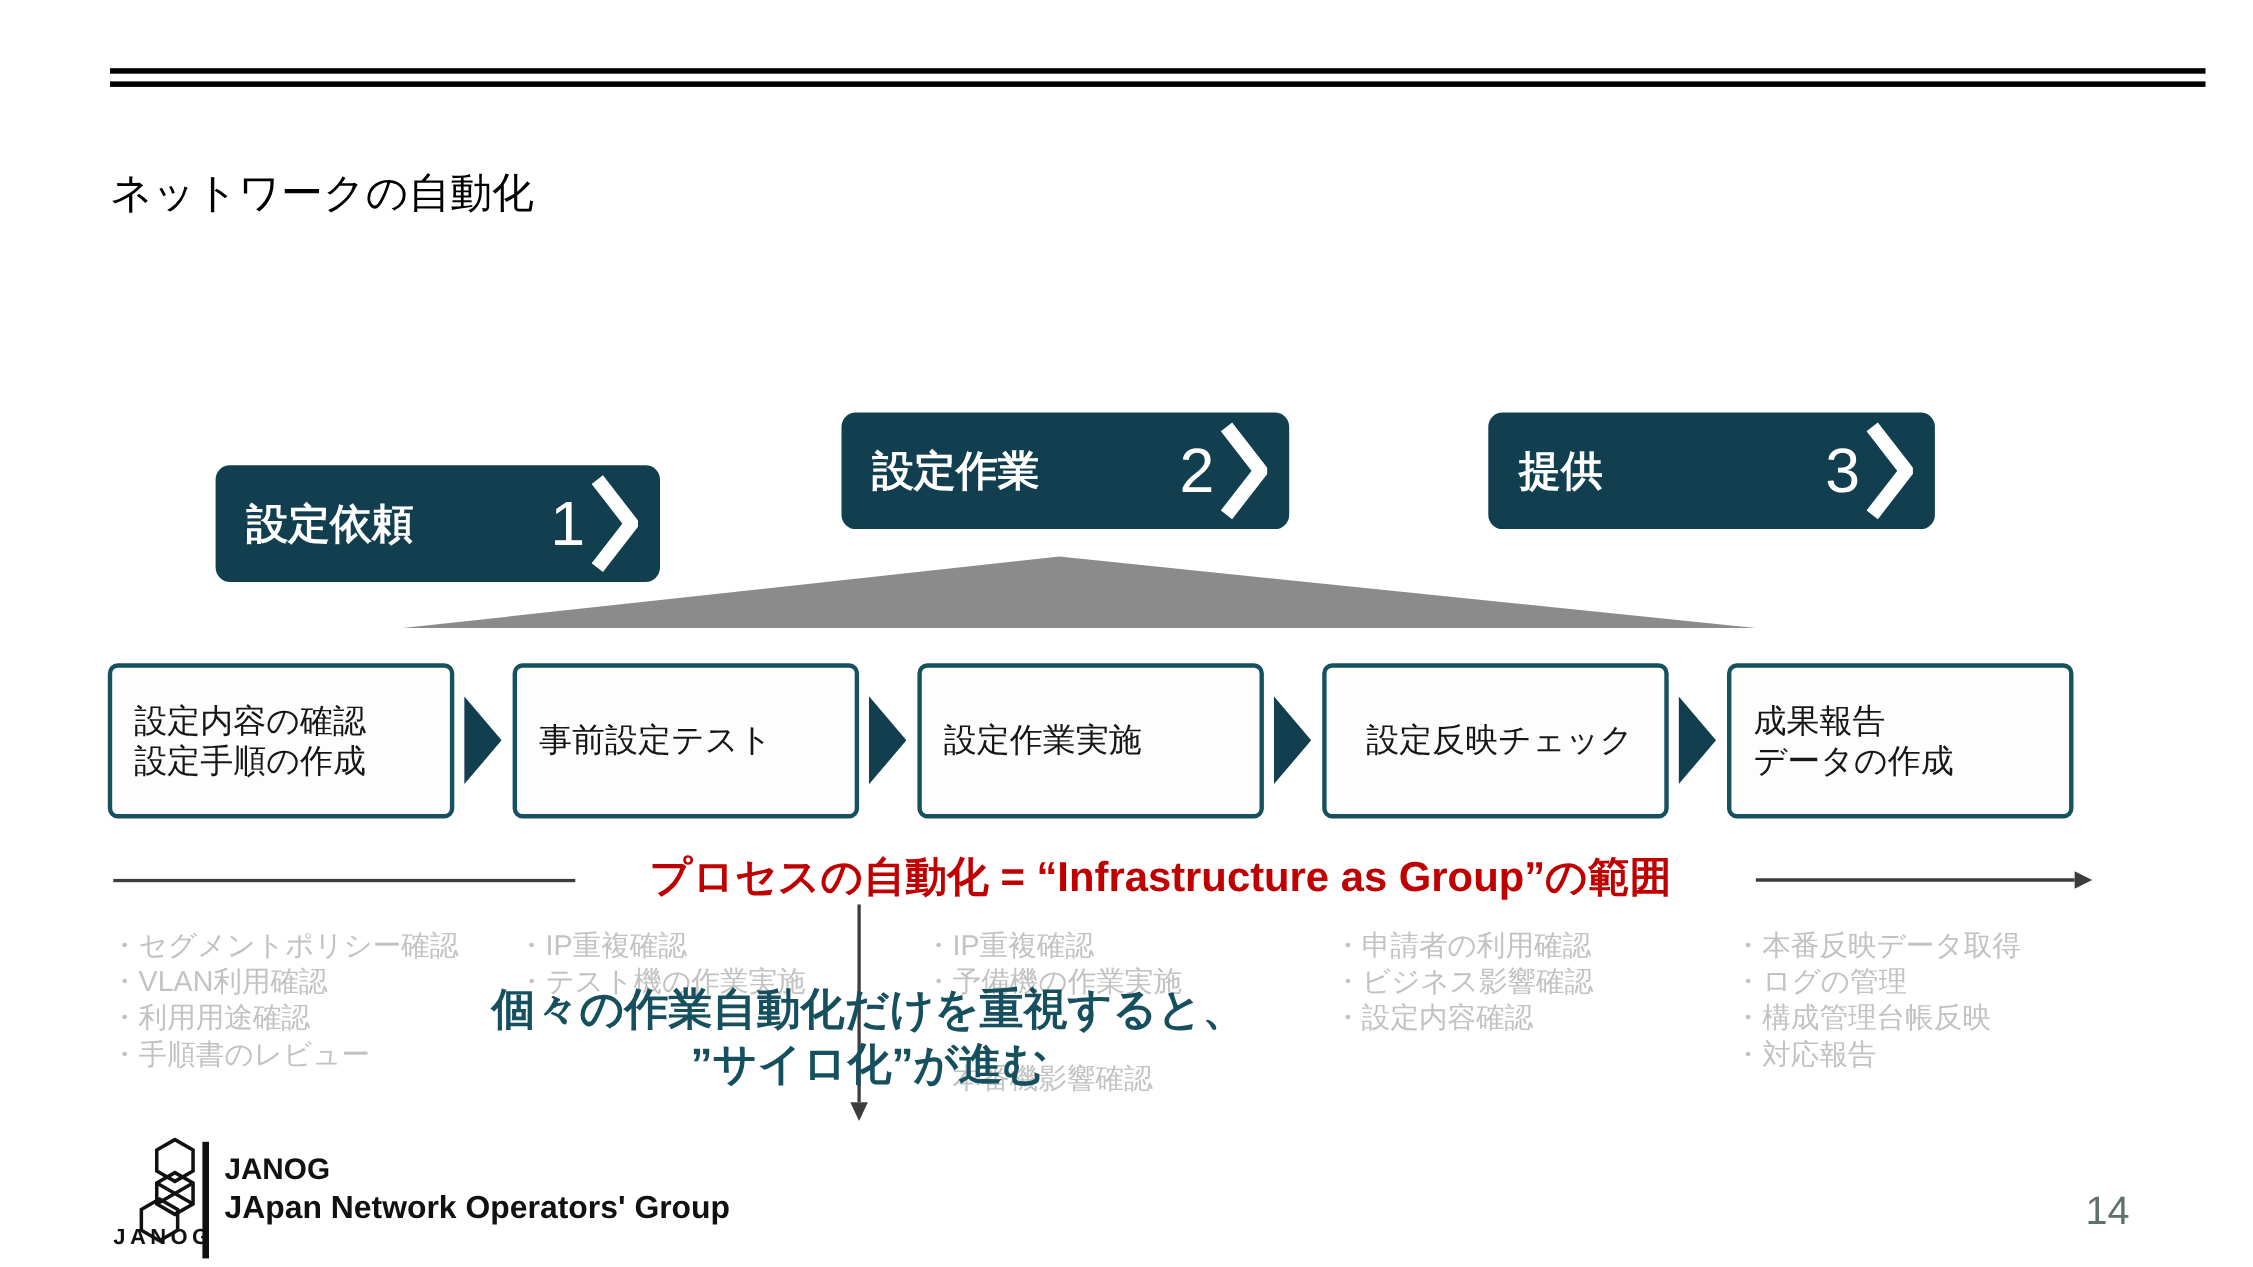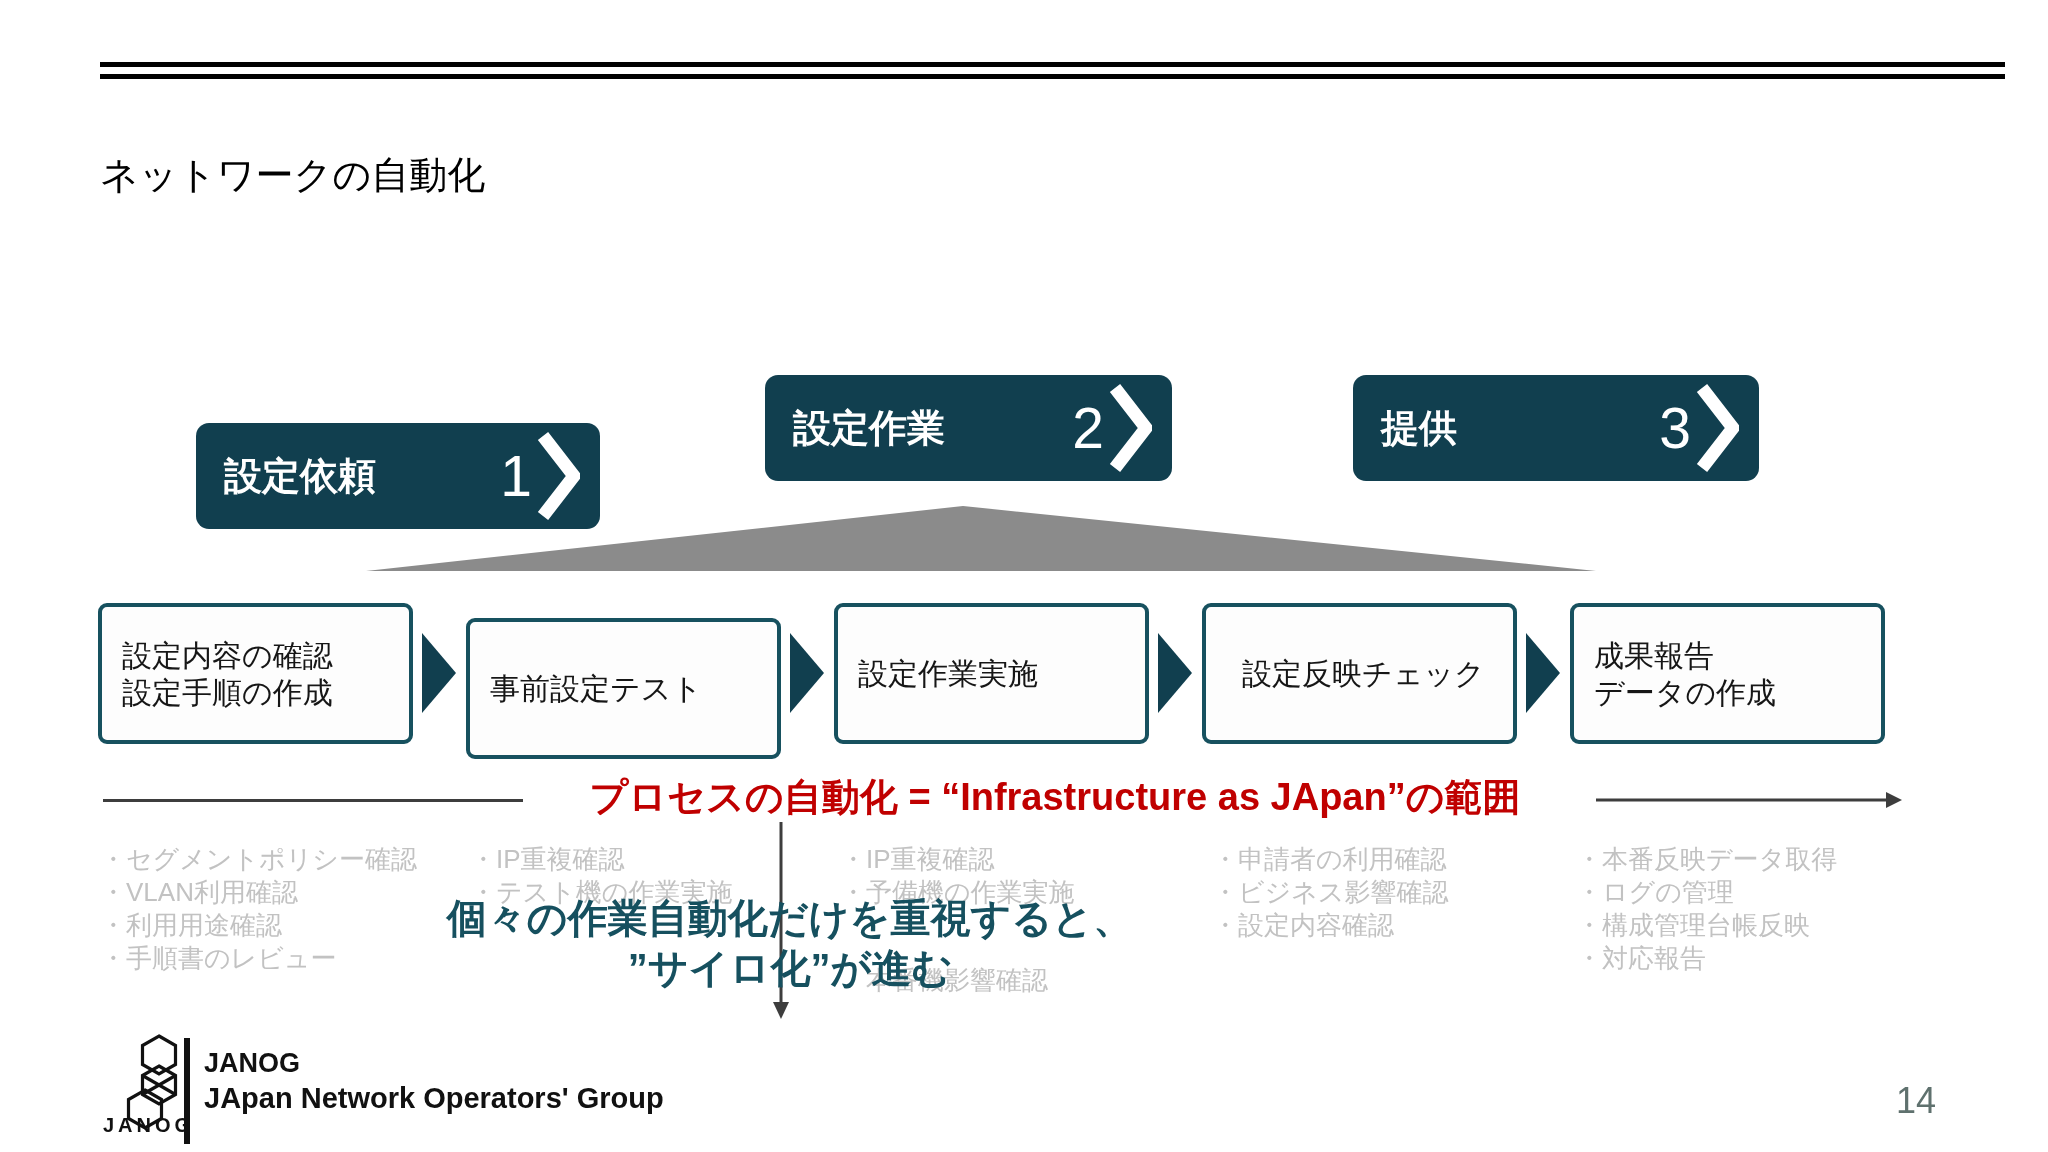--- a/index.html
+++ b/index.html
@@ -32,21 +32,21 @@
   
   .roof{left:0;top:0;}
 
   
   .step{
     top:603px;width:315px;height:141px;background:#fdfdfd;
     border:4px solid #17515f;border-radius:9px;box-sizing:border-box;
     display:flex;flex-direction:column;justify-content:center;
     padding-left:20px;padding-right:8px;
   }
-  .step.s1{left:98px;} .step.s2{left:466px;margin-top:15px;} .step.s3{left:834px;}
+  .step.s1{left:98px;} .step.s2{left:466px;} .step.s3{left:834px;}
   .step.s4{left:1202px;padding-left:36px;} .step.s5{left:1570px;}
   .step-line{font-size:30px;color:#161616;line-height:37px;}
   .step-line:empty{display:none;}
   .conn{top:633px;}
   .conn.c1{left:422px;} .conn.c2{left:790px;} .conn.c3{left:1158px;} .conn.c4{left:1526px;}
 
   
   .scope-line-left{left:103px;top:799px;width:420px;height:3px;background:#3d3d3d;}
   .scope-text{
     left:540px;top:772px;width:1030px;text-align:center;
@@ -143,21 +143,21 @@
       <polygon points="0,0 34,40 0,80" fill="#113f4f"></polygon>
     </svg>
   <svg class="abs conn c3" width="34" height="80" viewBox="0 0 34 80">
       <polygon points="0,0 34,40 0,80" fill="#113f4f"></polygon>
     </svg>
   <svg class="abs conn c4" width="34" height="80" viewBox="0 0 34 80">
       <polygon points="0,0 34,40 0,80" fill="#113f4f"></polygon>
     </svg>
 
   <div class="abs scope-line-left"></div>
-  <div class="abs scope-text">プロセスの自動化 = “Infrastructure as JApan”の範囲</div>
+  <div class="abs scope-text">プロセスの自動化 = “Infrastructure as Group”の範囲</div>
   <svg class="abs scope-arrow-right" width="306" height="24" viewBox="0 0 306 24">
     <line x1="0" y1="12" x2="290" y2="12" stroke="#3d3d3d" stroke-width="3"></line>
     <polygon points="290,4 306,12 290,20" fill="#3d3d3d"></polygon>
   </svg>
 
   <div class="abs checklist k1">
     <span class="checklist-item">・セグメントポリシー確認</span>
     <span class="checklist-item">・VLAN利用確認</span>
     <span class="checklist-item">・利用用途確認</span>
     <span class="checklist-item">・手順書のレビュー</span>

